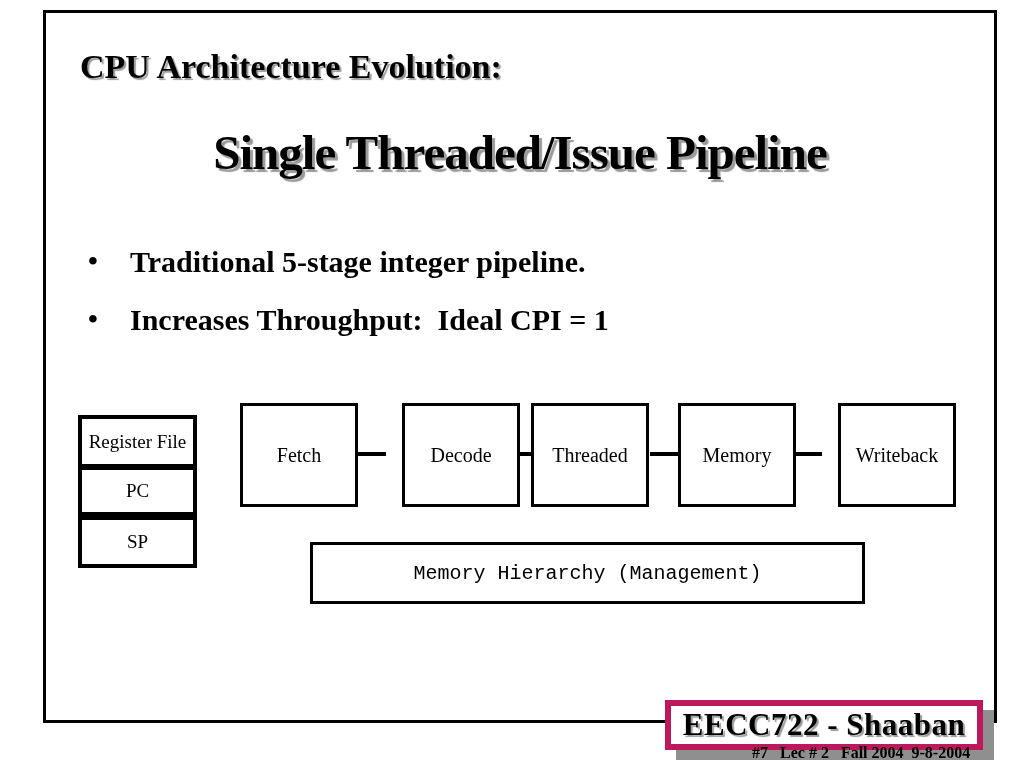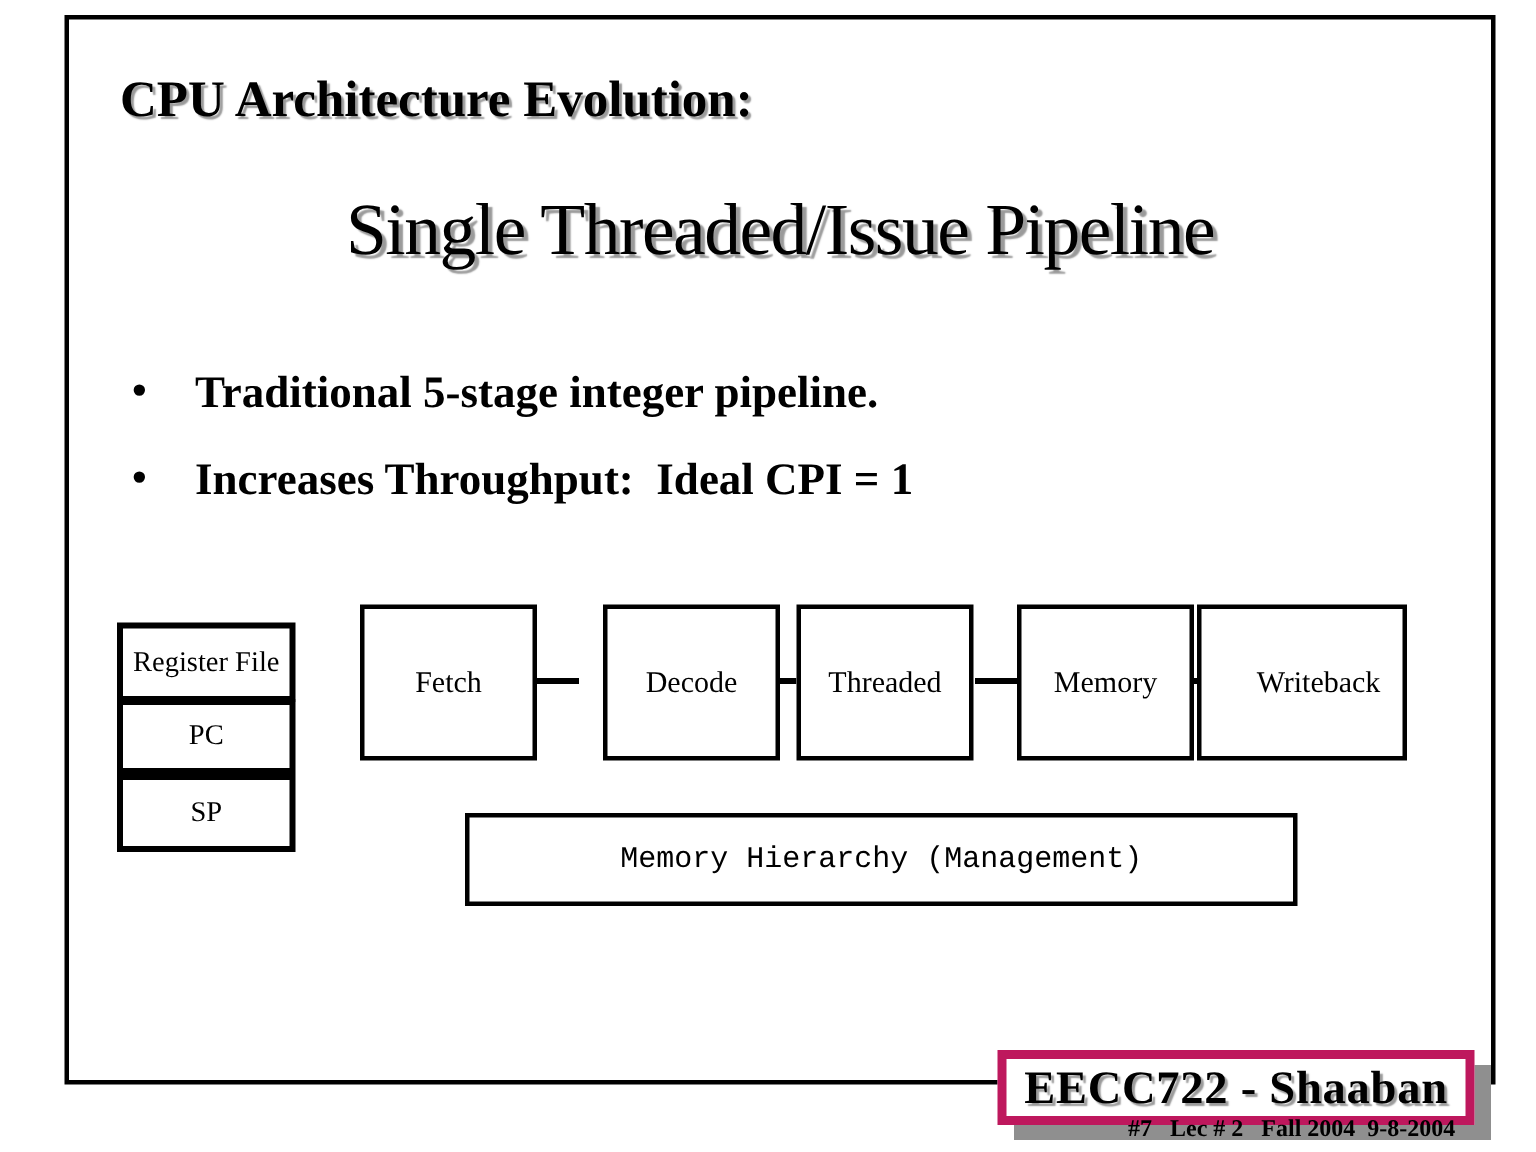--- a/index.html
+++ b/index.html
@@ -42,21 +42,21 @@
   }
 
   
   .title {
     position: absolute;
     left: 43px;
     top: 124px;
     width: 954px;
     text-align: center;
     font-size: 49px;
-    font-weight: normal;
+    font-weight: bold;
     letter-spacing: -1px;
     text-shadow: 3px 3px 1px #9a9a9a;
     z-index: 2;
     white-space: pre;
   }
 
   
   .bullet-row {
     position: absolute;
     left: 88px;
@@ -95,21 +95,21 @@
   }
   .reg-file { top: 415px; height: 45px; }
   .reg-pc   { top: 466px; height: 42px; text-align: right; }
   .reg-sp   { top: 516px; height: 44px; }
 
   .stage { top: 403px; width: 112px; height: 98px; }
   .st0 { left: 240px; }
   .st1 { left: 402px; }
   .st2 { left: 531px; }
   .st3 { left: 678px; text-align: right; }
-  .st4 { left: 798px; padding-left: 22px; }
+  .st4 { left: 838px; }
 
   .connector {
     position: absolute;
     top: 452px;
     height: 4px;
     background: #000;
     z-index: 1;
   }
   .c0 { left: 358px; width: 28px; }
   .c1 { left: 504px; width: 27px; }

